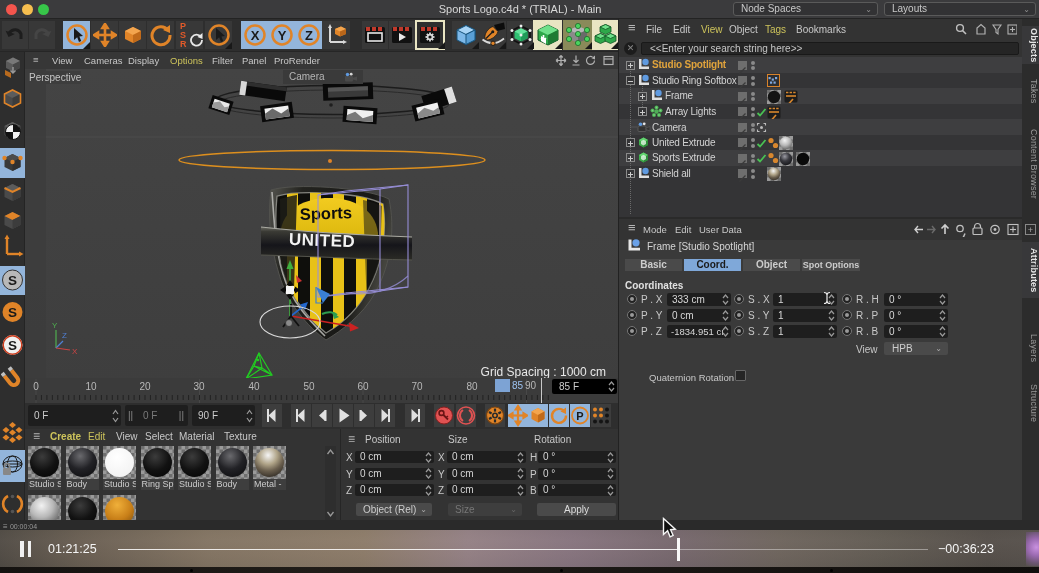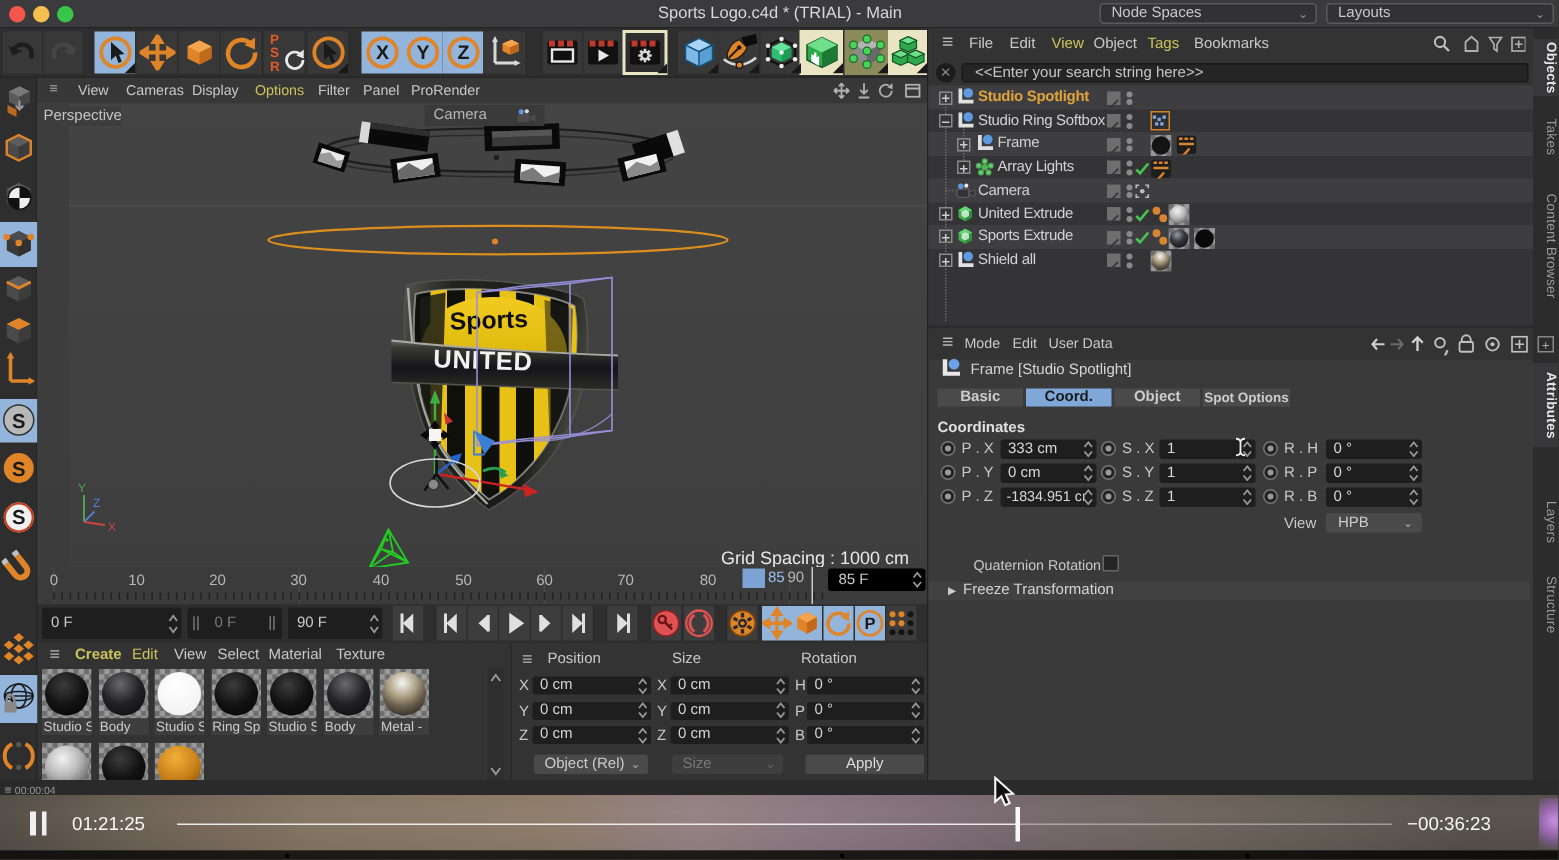--- a/index.html
+++ b/index.html
@@ -1310,24 +1310,20 @@
         </svg></div>
     <svg class="abs" style="left:203px;top:72px;" width="10" height="14">
         <path d="M2 1.5 C4 1.5 5 2.5 5 4 L5 10 C5 11.5 4 12.5 2 12.5 M8 1.5 C6 1.5 5 2.5 5 4 M8 12.5 C6 12.5 5 11.5 5 10" stroke="#eee" stroke-width="1.2" fill="none"></path>
       </svg>
 
     <div class="abs" style="left:237px;top:125px;color:#c8c8c8;font-size:10px;">View</div>
     <div class="abs" style="left:265px;top:123px;width:64px;height:13px;background:#4a4a4a;border-radius:2px;color:#ccc;font-size:10px;line-height:13px;padding-left:8px;">HPB<span style="position:absolute;right:6px;top:0;color:#aaa;font-size:8px;">⌄</span></div>
 
     <div class="abs" style="left:30px;top:153px;color:#c8c8c8;font-size:9.5px;">Quaternion Rotation</div>
     <div class="abs" style="left:116px;top:151px;width:11px;height:11px;background:#252525;border:1px solid #666;border-radius:1px;"></div>
-    <div class="abs" style="left:0;top:169px;width:401px;height:12px;background:#414141;">
-      <span style="position:absolute;left:13px;top:2px;color:#ccc;font-size:7px;">▶</span>
-      <span style="position:absolute;left:23px;top:0px;color:#d5d5d5;font-size:10px;">Freeze Transformation</span>
-    </div>
   </div>
 </div>
 
 <div class="abs" id="vtabs" style="left:1022px;top:19px;width:17px;height:554px;background:#2c2c2c;">
   <div class="abs" style="left:0;top:7px;width:17px;height:38px;background:#38383a;color:#e5e5e5;font-size:9px;font-weight:bold;writing-mode:vertical-rl;text-align:center;letter-spacing:0.2px;overflow:hidden;">Objects</div>
   <div class="abs" style="left:0;top:56px;width:17px;height:32px;color:#9a9a9a;font-size:9px;writing-mode:vertical-rl;text-align:center;letter-spacing:0.2px;overflow:hidden;">Takes</div>
   <div class="abs" style="left:0;top:97px;width:17px;height:96px;color:#9a9a9a;font-size:9px;writing-mode:vertical-rl;text-align:center;letter-spacing:0.2px;overflow:hidden;">Content Browser</div>
   <div class="abs" style="left:3px;top:205px;width:11px;height:11px;border:1px solid #888;color:#aaa;font-size:9px;text-align:center;line-height:10px;">+</div>
   <div class="abs" style="left:0;top:223px;width:17px;height:56px;background:#38383a;color:#e5e5e5;font-size:9px;font-weight:bold;writing-mode:vertical-rl;text-align:center;letter-spacing:0.2px;overflow:hidden;">Attributes</div>
   <div class="abs" style="left:0;top:309px;width:17px;height:40px;color:#9a9a9a;font-size:9px;writing-mode:vertical-rl;text-align:center;letter-spacing:0.2px;overflow:hidden;">Layers</div>

